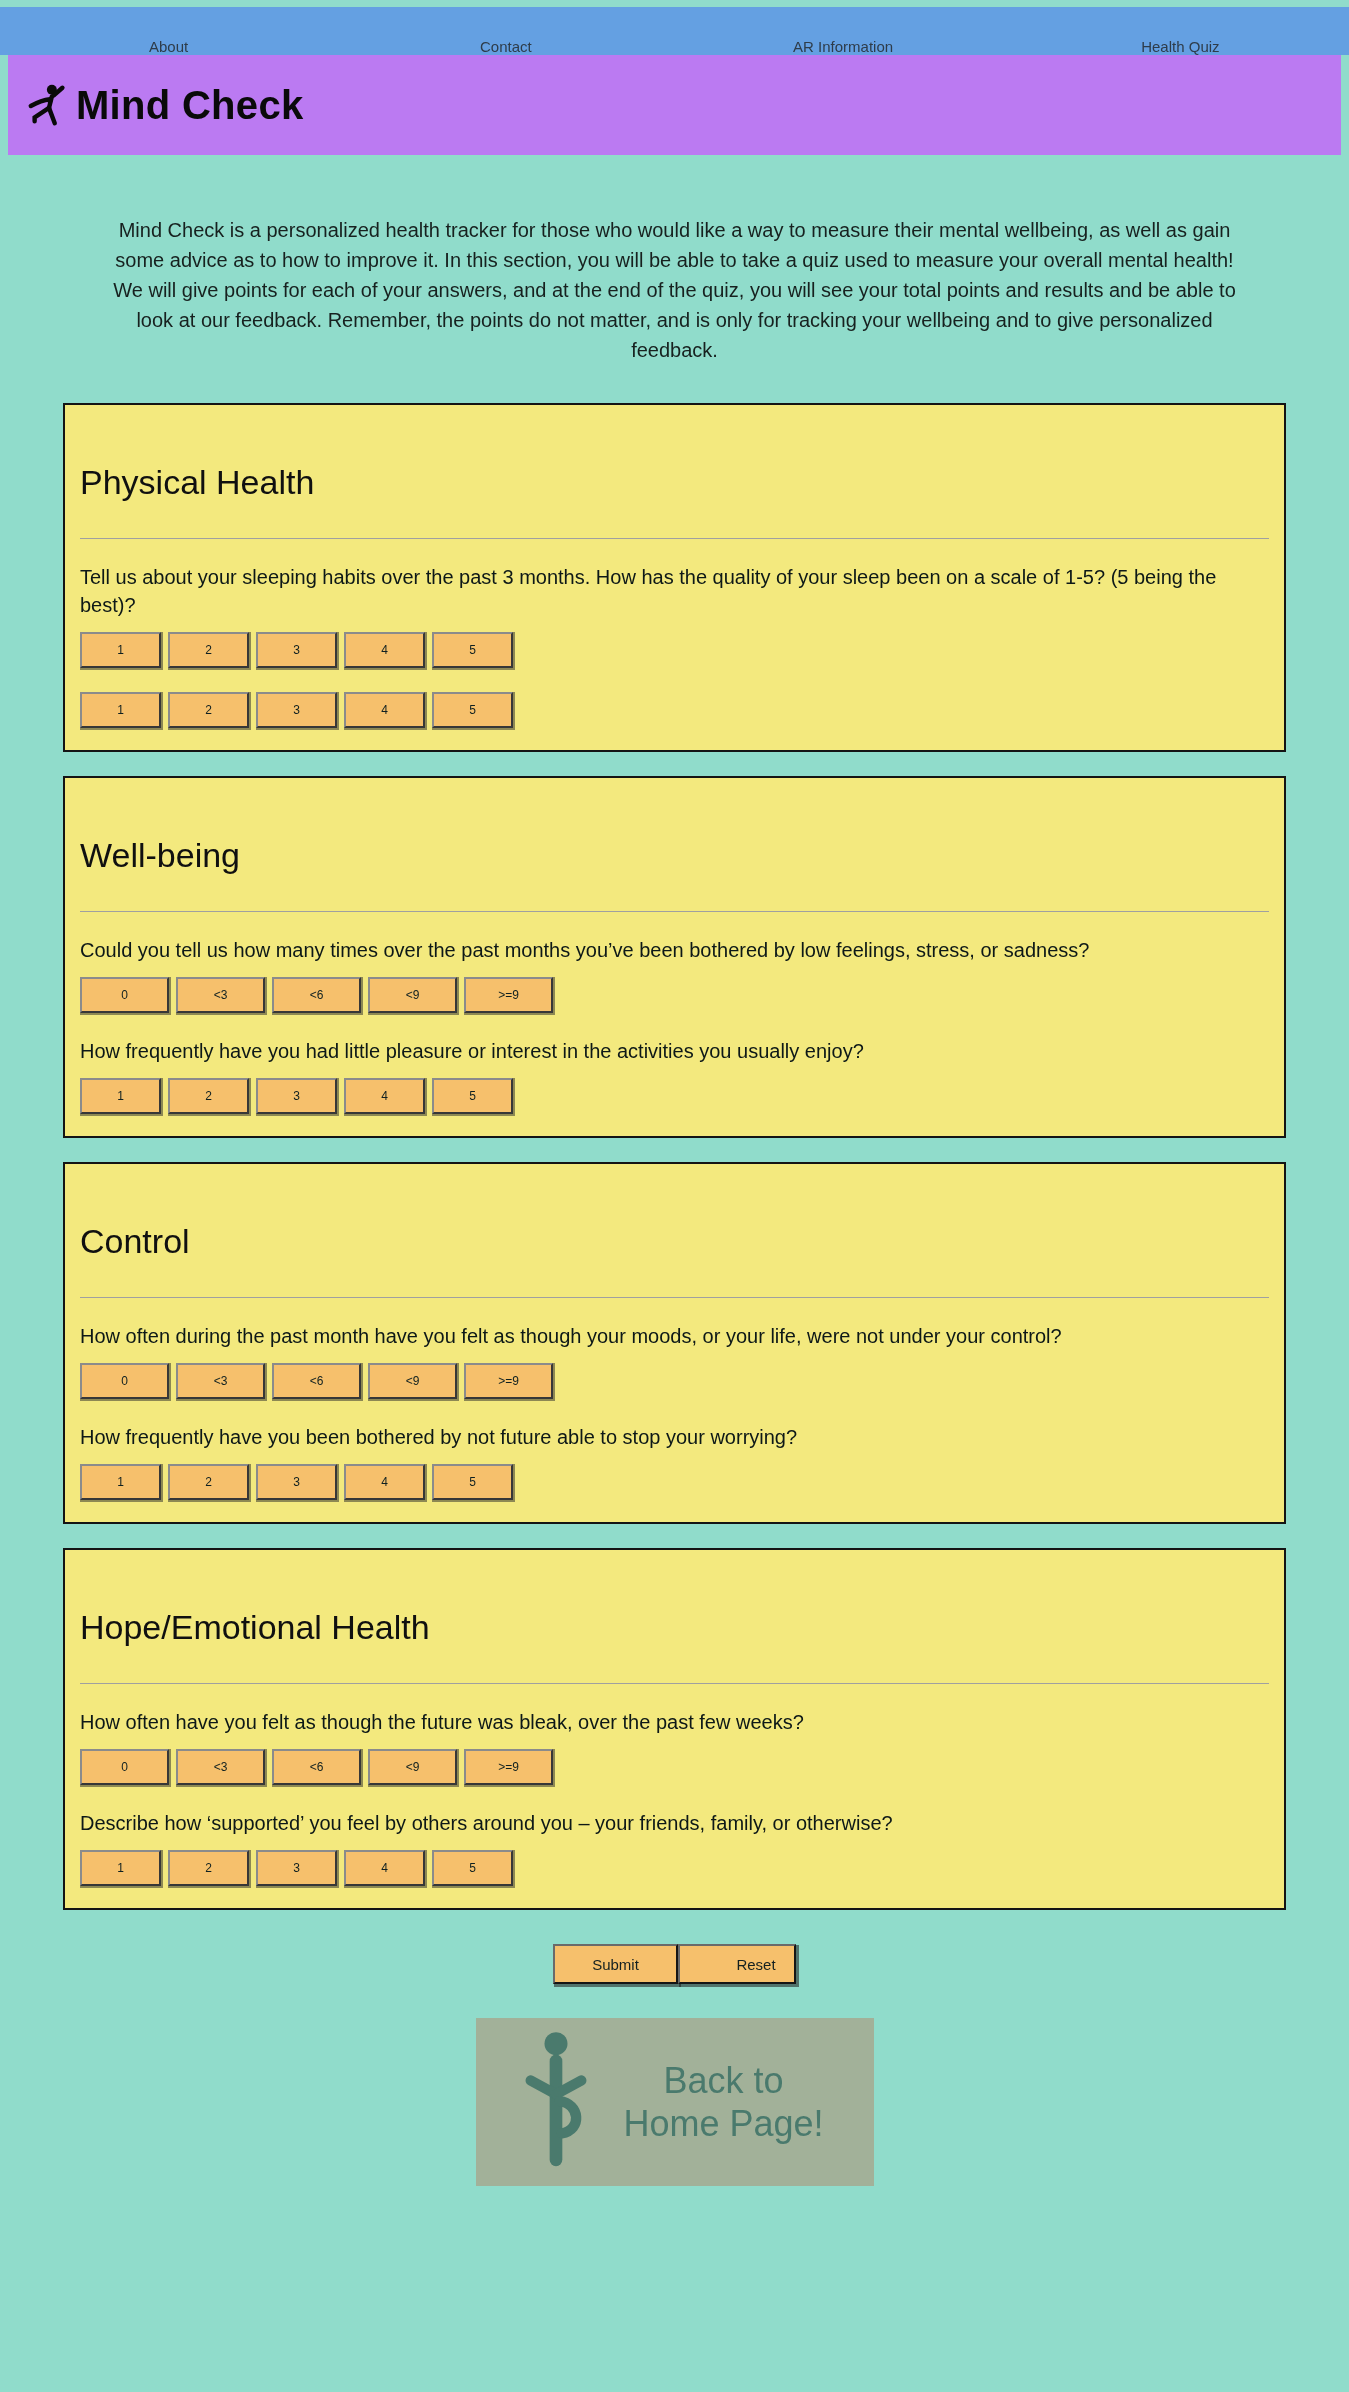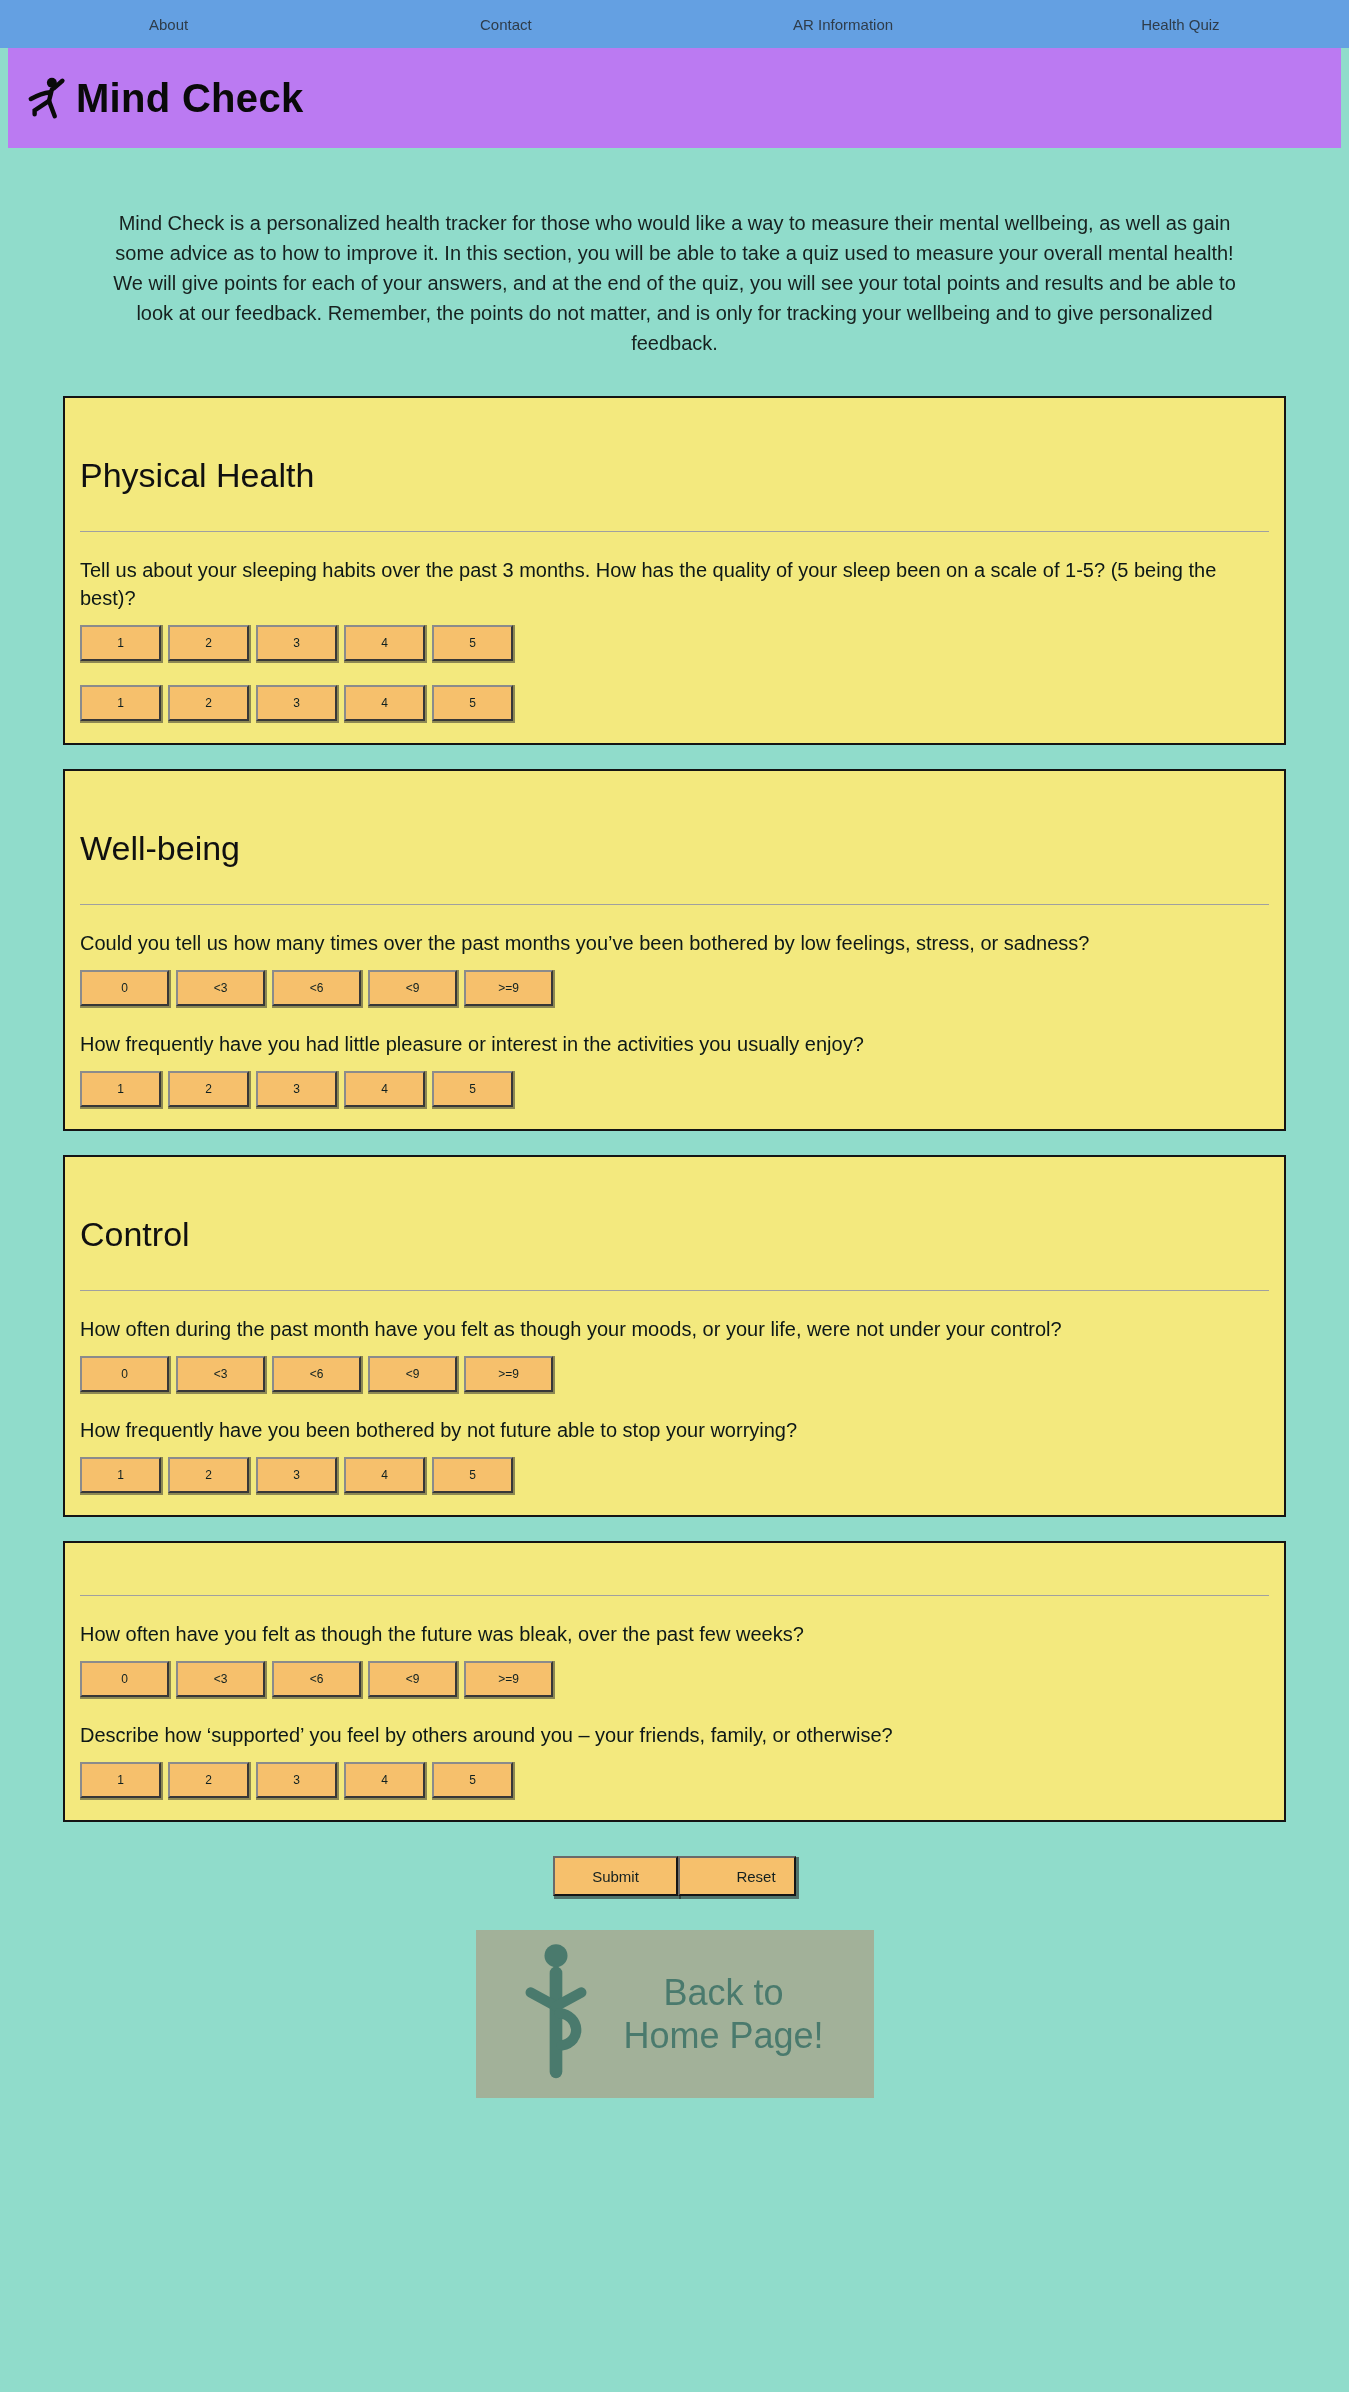--- a/index.html
+++ b/index.html
@@ -7,21 +7,21 @@
     --card_bg:#F3E97E; --card_border:#141414; --button_bg:#F6C06C;
     --home_bg:#A2B199; --home_fg:#4A7A6D;
   }
   *{box-sizing:border-box;}
   html,body{margin:0;padding:0;}
   body{
     background:var(--page_bg);
     font-family:"Liberation Sans", sans-serif;
     min-height:2392px; width:100%;
   }
-  .topnav{display:flex;height:48px;background:var(--nav_bg);align-items:center;}
+  .topnav{display:flex;height:48px;background:var(--nav_bg);align-items:flex-end;margin-top:7px;}
   .topnav .nav-item{flex:1;text-align:center;color:var(--nav_text);font-size:15px;text-decoration:none;cursor:pointer;}
   .banner{margin:0 8px;height:100px;background:var(--header_bg);display:flex;align-items:center;padding-left:18px;}
   .banner-title{display:flex;align-items:center;gap:4px;font-size:40px;font-weight:600;color:#0a0a0a;margin:0;letter-spacing:.3px;}
   .banner-title svg{display:block;}
   .intro{max-width:1150px;margin:60px auto 38px;text-align:center;font-size:20px;line-height:1.5;color:#17211f;}
   .quiz{margin:0 63px;}
   .card{background:var(--card_bg);border:2px solid var(--card_border);padding:16px 15px 20px;margin-bottom:24px;}
   .card h2{font-size:34px;font-weight:400;margin:42px 0 12px;color:#101010;}
   .card hr{border:none;border-top:1px solid #a0a0a0;margin:36px 0 24px;}
   .question{font-size:20px;margin:0 0 13px;color:#0d1817;line-height:1.4;}
@@ -129,20 +129,21 @@
     <div class="btn-row">
         <button class="qbtn">1</button>
         <button class="qbtn">2</button>
         <button class="qbtn">3</button>
         <button class="qbtn">4</button>
         <button class="qbtn">5</button>
       </div>
   </section>
 
   <section class="card">
+    <h2>Hope/Emotional Health</h2>
     <hr>
     <p class="question">How often have you felt as though the future was bleak, over the past few weeks?</p>
     <div class="btn-row">
         <button class="qbtn wide">0</button>
         <button class="qbtn wide">&lt;3</button>
         <button class="qbtn wide">&lt;6</button>
         <button class="qbtn wide">&lt;9</button>
         <button class="qbtn wide">&gt;=9</button>
       </div>
     <p class="question">Describe how ‘supported’ you feel by others around you – your friends, family, or otherwise?</p>

